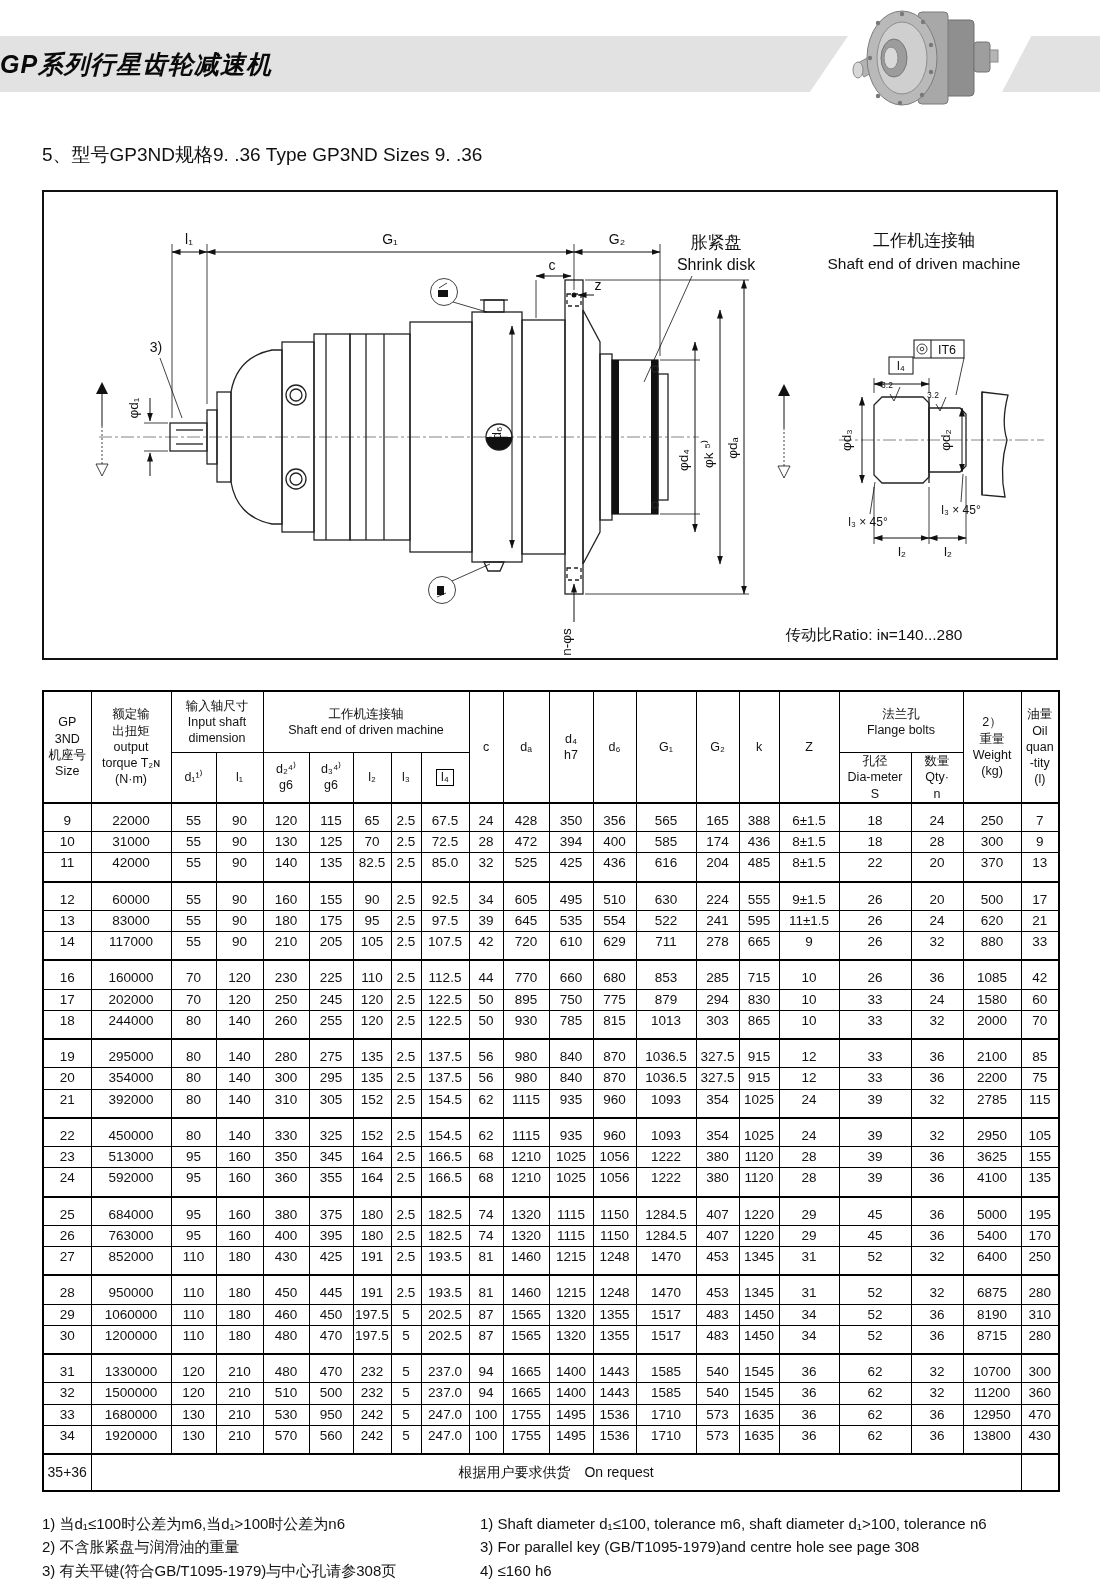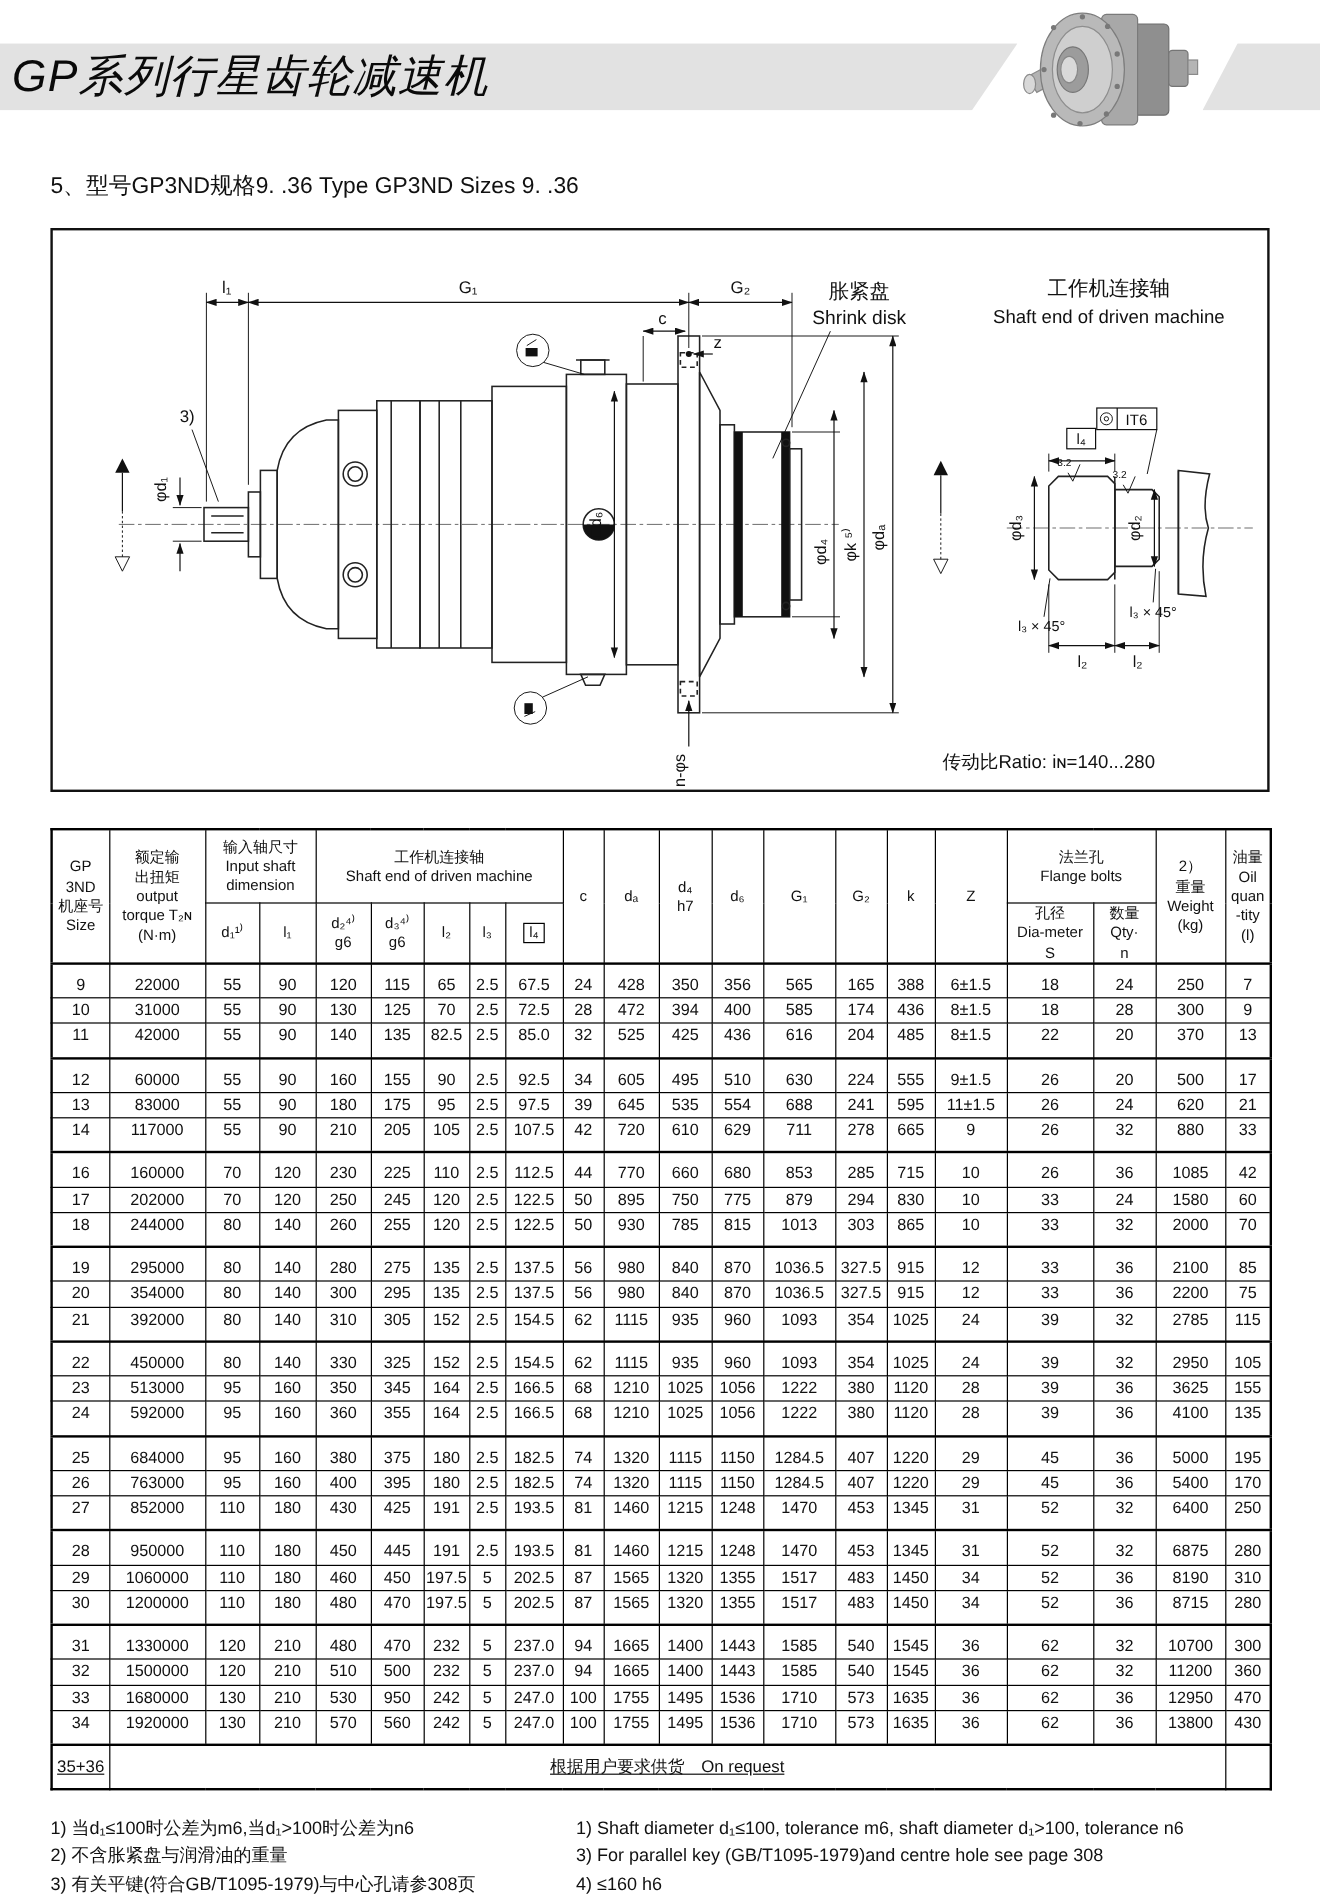--- a/index.html
+++ b/index.html
@@ -3,21 +3,21 @@
 <meta charset="utf-8">
 <style>
   html,body{margin:0;padding:0;background:#fff;}
   body{width:1100px;height:1583px;font-family:"Liberation Sans",sans-serif;color:#111;position:relative;overflow:hidden;}
   .page{position:relative;width:1100px;height:1583px;background:#fff;}
 
   
   .masthead{position:relative;height:116px;}
   .banner{position:absolute;left:0;top:36px;width:848px;height:56px;background:#e2e2e2;
           clip-path:polygon(0 0,100% 0,95.5% 100%,0 100%);display:flex;align-items:center;}
-  .banner h1{margin:0;padding-left:10px;font-size:37px;font-weight:normal;font-style:italic;letter-spacing:1px;color:#0a0a0a;}
+  .banner h1{margin:0;padding-left:0;font-size:25px;font-weight:bold;font-style:italic;letter-spacing:1px;color:#0a0a0a;}
   .deco{position:absolute;left:1002px;top:36px;width:98px;height:56px;background:#e2e2e2;
         clip-path:polygon(30% 0,100% 0,100% 100%,0 100%);}
   .photo{position:absolute;left:838px;top:0;}
 
   
   .subtitle{margin:26px 0 0 42px;font-size:19px;color:#111;}
 
   
   .drawing{position:relative;margin:22px 0 0 42px;width:1012px;height:466px;border:2px solid #111;background:#fff;}
   .drawing svg{display:block;}
@@ -34,21 +34,21 @@
   table.spec{border-collapse:collapse;table-layout:fixed;width:1016px;margin:30px 0 0 42px;border:2px solid #000;}
   .spec th,.spec td{border:1px solid #000;text-align:center;vertical-align:middle;padding:0;overflow:hidden;}
   .spec thead{border-bottom:2px solid #000;}
   .spec thead th{font-weight:normal;font-size:12.5px;line-height:1.3;white-space:pre-line;}
   .spec thead tr:first-child th{height:60px;}
   .spec thead tr:last-child th{height:46px;}
   .spec tbody td{font-size:13.5px;line-height:1.5;}
   tbody.grp{border-top:2px solid #000;}
   tbody.grp tr:first-child td{padding-top:7px;}
   tbody.grp tr:last-child td{padding-bottom:7px;}
-  tbody.request td{padding:7px 0;font-size:14px;text-decoration:underline;}
+  tbody.request td{padding:7px 0;font-size:14px;}
   .boxed{display:inline-block;border:1px solid #000;padding:0 4px;line-height:1.2;}
 
   
   .footnotes{display:flex;margin:20px 0 0 42px;width:1016px;font-size:15px;line-height:1.55;}
   .fn-col{white-space:nowrap;}
   .fn-left{width:438px;}
   .fn-right{flex:1;}
 </style>
 </head>
 <body>
@@ -446,21 +446,21 @@
           <td>90</td>
           <td>180</td>
           <td>175</td>
           <td>95</td>
           <td>2.5</td>
           <td>97.5</td>
           <td>39</td>
           <td>645</td>
           <td>535</td>
           <td>554</td>
-          <td>688</td>
+          <td>522</td>
           <td>241</td>
           <td>595</td>
           <td>11±1.5</td>
           <td>26</td>
           <td>24</td>
           <td>620</td>
           <td>21</td>
         </tr>
         <tr>
           <td>14</td>

